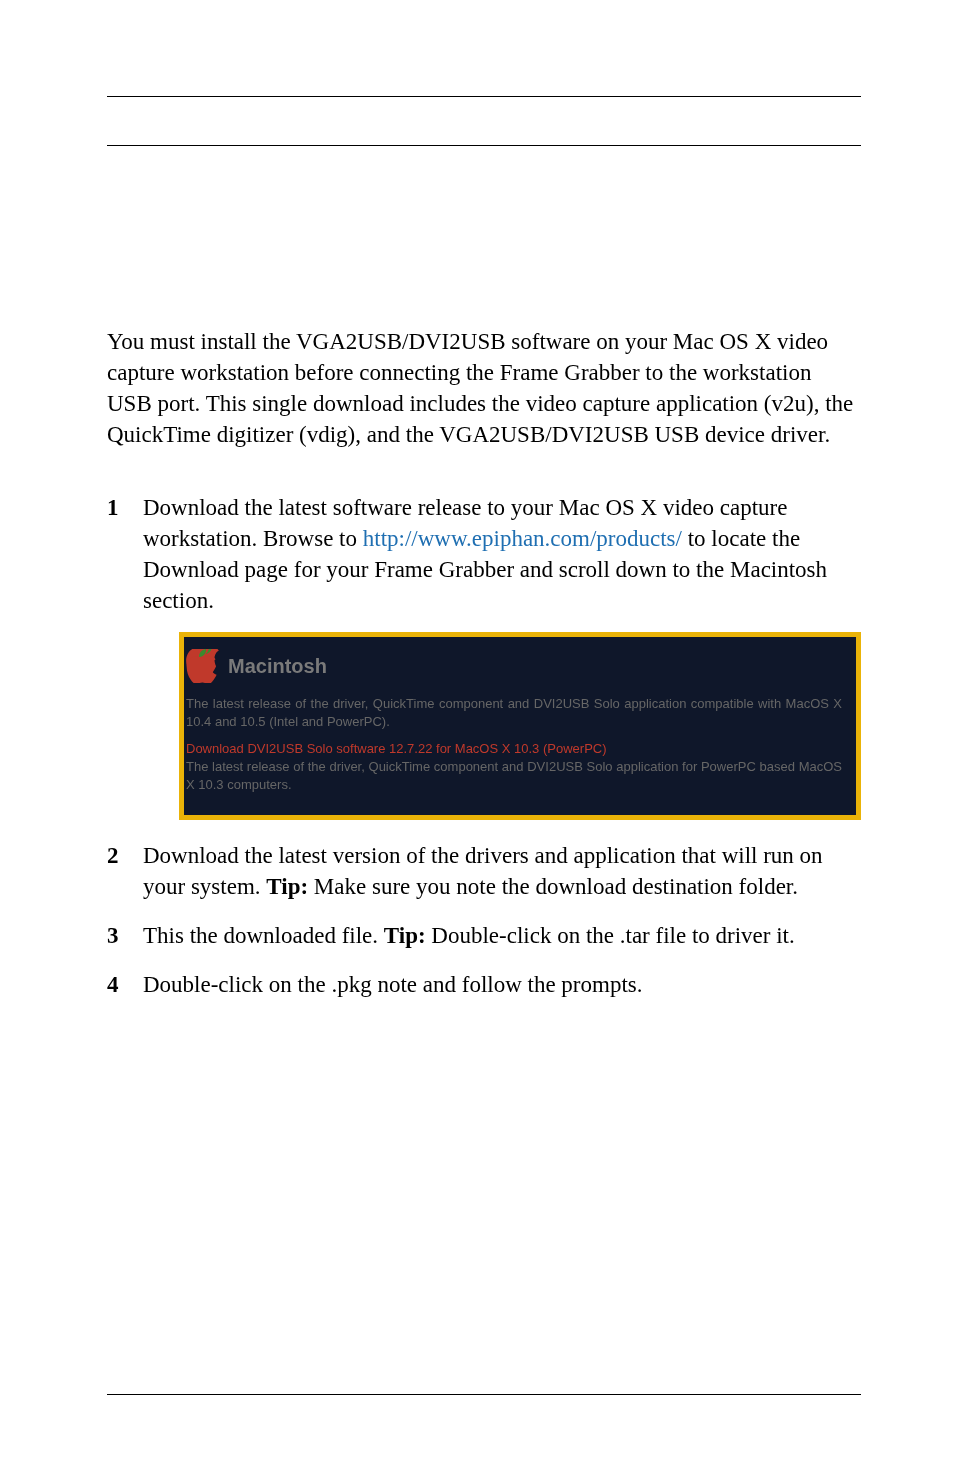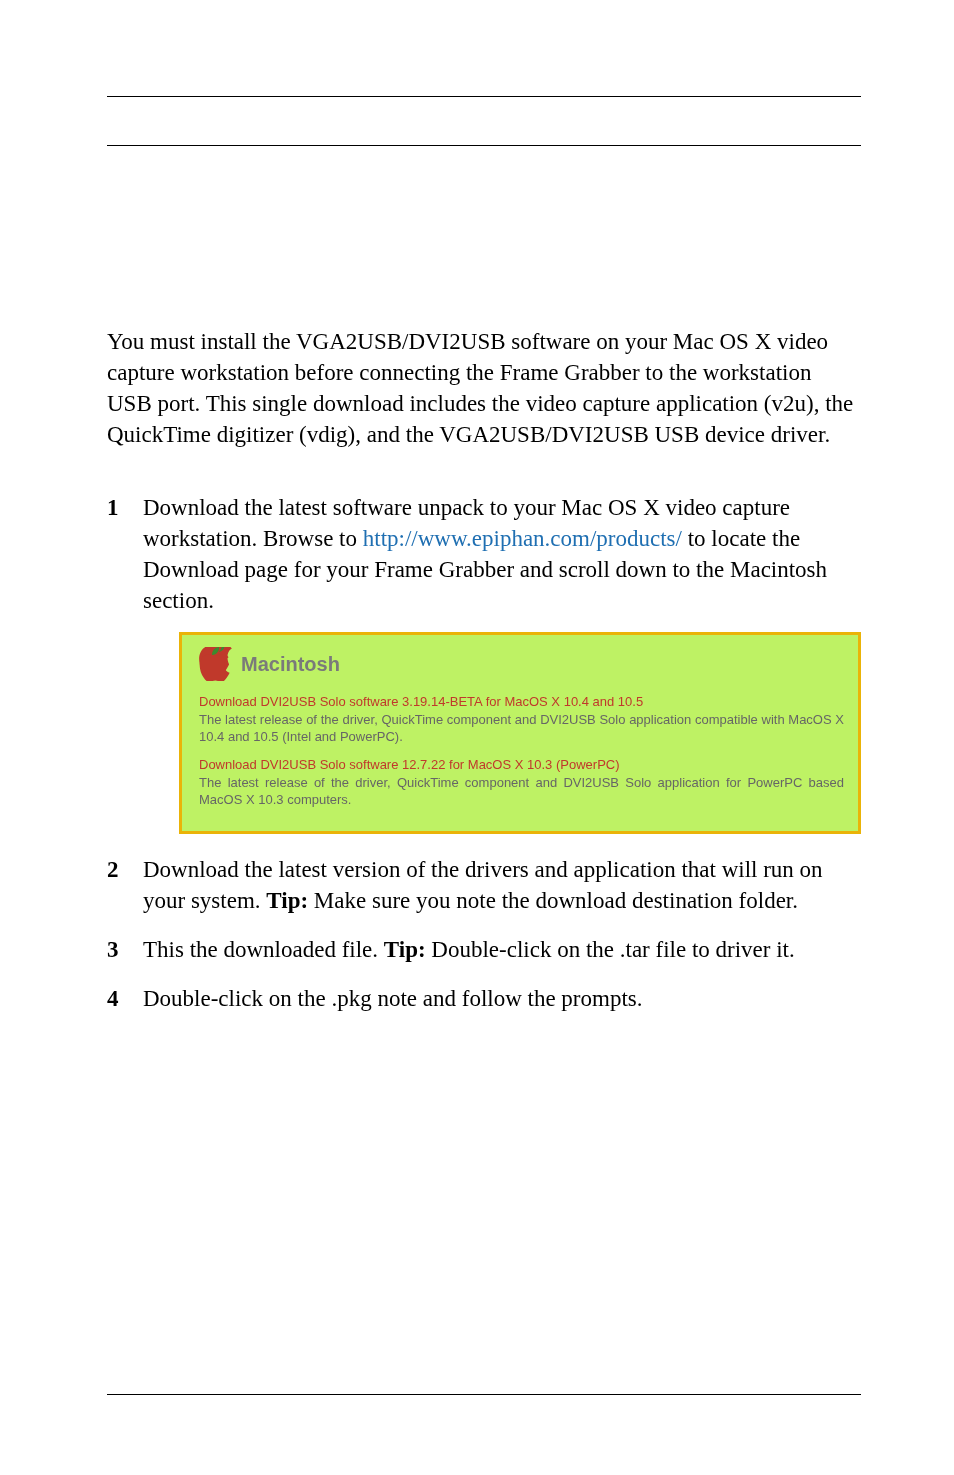--- a/index.html
+++ b/index.html
@@ -61,25 +61,25 @@
   }
   a.link {
     color: #1f6fb2;
     text-decoration: none;
     text-align: right;
   }
   .tip-label {
     font-weight: bold;
   }
   .mac-box {
-    border: 3px solid #eab308;
+    border: 5px solid #eab308;
     margin: 16px 0 20px 36px;
-    padding: 12px 14px 12px 17px;
+    padding: 12px 14px 12px 2px;
     font-family: Verdana, Arial, sans-serif;
-    background: #bef264;
+    background: #0f172a;
   }
   .mac-header {
     display: flex;
     align-items: center;
     gap: 8px;
     margin-bottom: 12px;
   }
   .mac-title {
     color: #7a7a7a;
     font-weight: bold;
@@ -110,37 +110,36 @@
 <div class="page">
 
   <div class="top-rule-1"></div>
   <div class="top-rule-2"></div>
 
   <p class="intro">You must install the VGA2USB/DVI2USB software on your Mac OS X video capture workstation before connecting the Frame Grabber to the workstation USB port. This single download includes the video capture application (v2u), the QuickTime digitizer (vdig), and the VGA2USB/DVI2USB USB device driver.</p>
 
   <ol class="steps">
 
     <li>
-      <span>Download the latest software unpack to your Mac OS X video capture workstation. Browse to </span><a class="link">http://www.epiphan.com/products/</a><span> to locate the Download page for your Frame Grabber and scroll down to the Macintosh section.</span>
+      <span>Download the latest software release to your Mac OS X video capture workstation. Browse to </span><a class="link">http://www.epiphan.com/products/</a><span> to locate the Download page for your Frame Grabber and scroll down to the Macintosh section.</span>
 
       <div class="mac-box">
         <div class="mac-header">
           <span class="apple-icon">
             <svg viewBox="0 0 170 200" width="34" height="34">
               <path fill="#c0392b" d="M128 34c-9 10-23 18-35 17-2-14 5-28 13-37 9-10 24-17 36-18 2 15-5 29-14 38zM160 146c-7 16-11 23-20 37-13 20-31 44-54 44-20 0-25-13-52-13-27 0-33 13-53 13-23 1-40-22-53-41C-100 127-104 45-46 4 -26-10-3-18 19-18c22 0 36 13 54 13 17 0 28-13 54-13 20 0 41 11 56 30-49 27-41 97-23 134z" transform="translate(50,0) scale(0.7)"></path>
               <path fill="#3c8a2e" d="M118 3c-3 11-9 21-17 28 9-1 19-6 25-13 6-7 10-17 10-27-7 1-13 5-18 12z" transform="translate(0,-2)"></path>
               <path fill="#c0392b" d="M113 43c-12 1-26 8-34 8-9 0-22-8-36-8-18 0-35 11-45 27-19 33-5 82 14 109 9 13 20 28 34 27 14-1 19-9 35-9 17 0 21 9 36 8 15-1 24-14 33-27 7-10 10-15 15-26-39-15-46-71-6-92-12-16-29-17-36-17z"></path>
               <path fill="#3c8a2e" d="M103 0c2 12-3 24-10 32-7 9-19 16-31 15-2-12 4-24 11-32 8-9 21-15 30-15z"></path>
             </svg>
           </span>
           <span class="mac-title">Macintosh</span>
         </div>
 
         <div class="mac-block">
-          <div><span class="mac-link">Download DVI2USB Solo software 3.19.14-BETA for MacOS X 10.4 and 10.5</span></div>
           <div class="mac-text">The latest release of the driver, QuickTime component and DVI2USB Solo application compatible with MacOS X 10.4 and 10.5 (Intel and PowerPC).</div>
         </div>
 
         <div class="mac-block">
           <div><span class="mac-link">Download DVI2USB Solo software 12.7.22 for MacOS X 10.3 (PowerPC)</span></div>
           <div class="mac-text">The latest release of the driver, QuickTime component and DVI2USB Solo application for PowerPC based MacOS X 10.3 computers.</div>
         </div>
       </div>
     </li>
 

